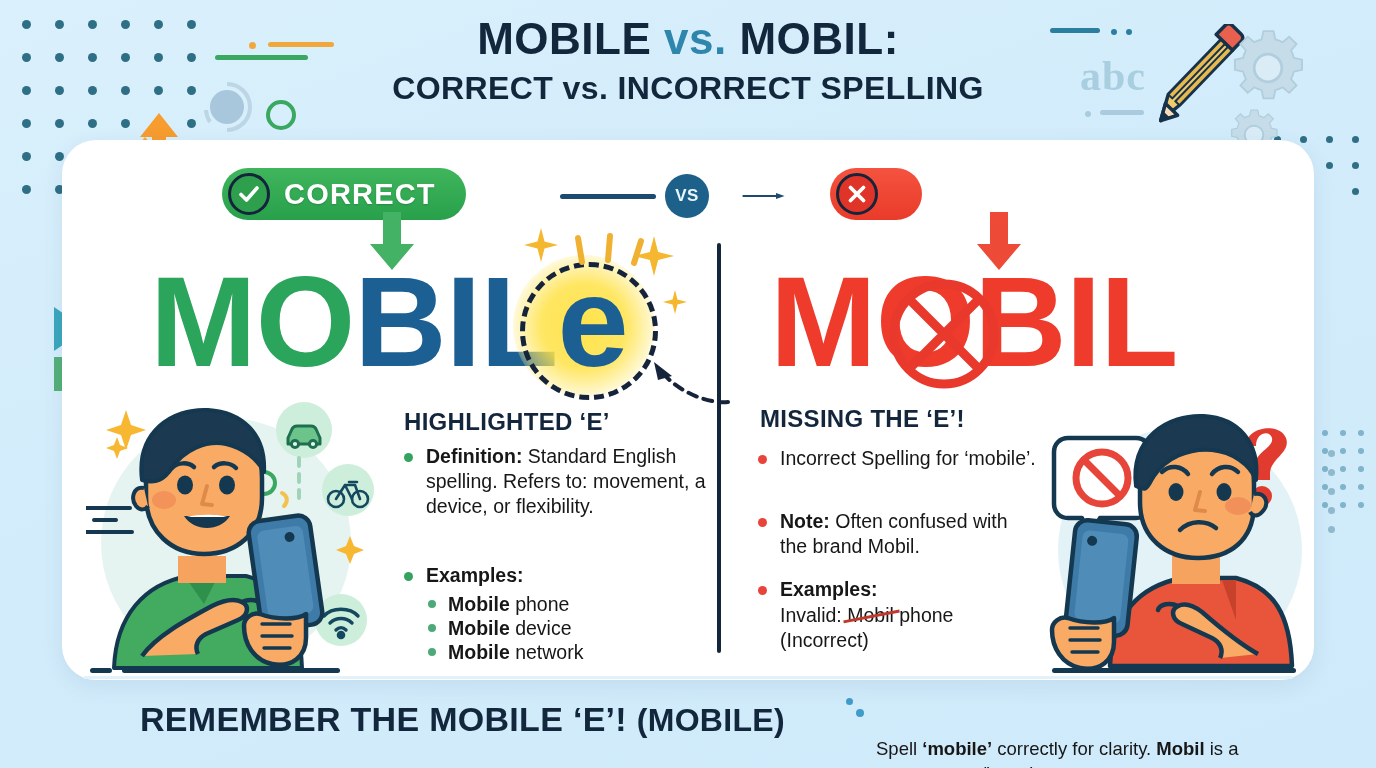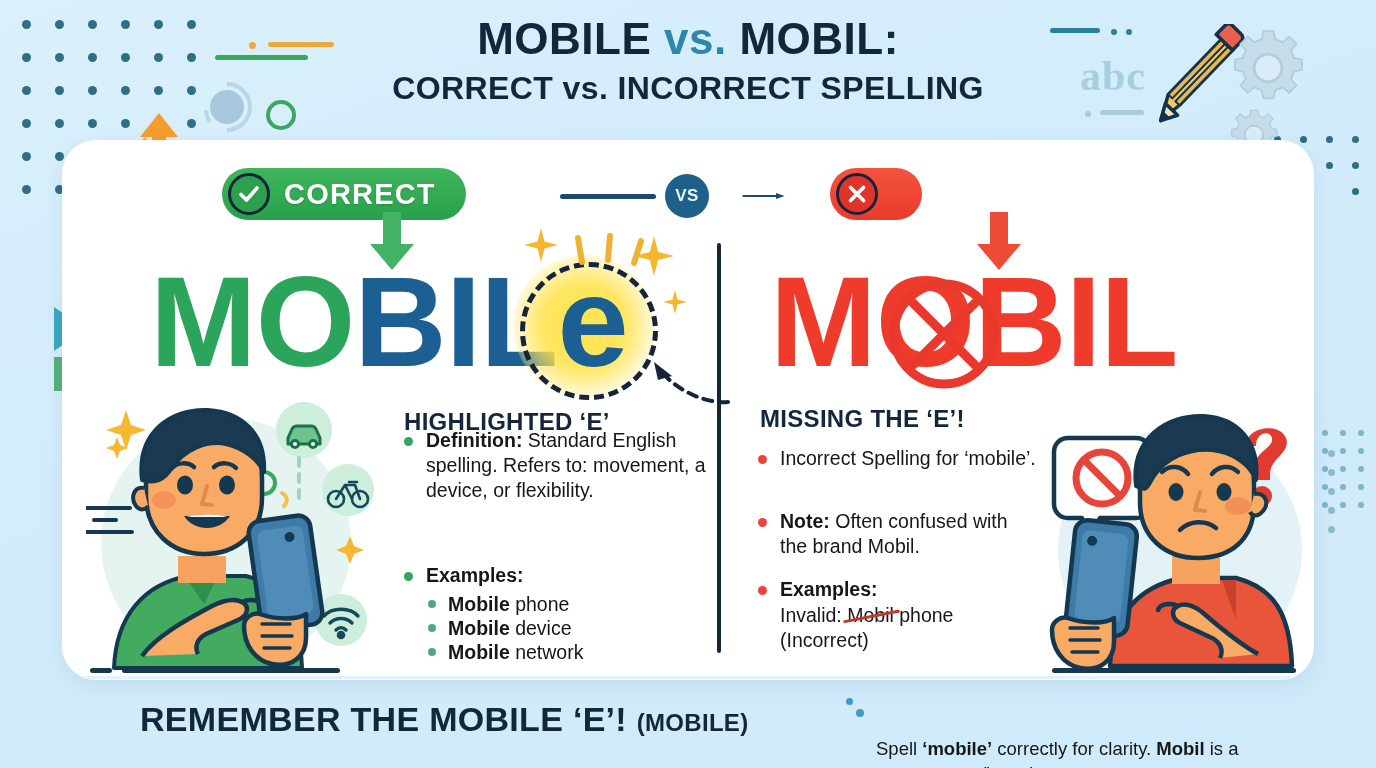--- a/index.html
+++ b/index.html
@@ -104,21 +104,21 @@
   
   #headline{position:absolute;left:0;top:16px;width:1376px;text-align:center;}
   #h1{font-weight:800;font-size:44px;letter-spacing:.5px;color:#12263c;line-height:1.05;}
   #h1 .vs{color:#2f86ad;}
   #h2{font-weight:800;font-size:32px;letter-spacing:.4px;color:#12263c;margin-top:8px;}
   #h2 .vs{color:#12263c;}
 
   
   #footer-title{position:absolute;left:140px;top:700px;font-weight:800;font-size:34px;
     letter-spacing:.3px;color:#12263c;white-space:nowrap;}
-  #footer-title .paren{font-size:24px;}
+  #footer-title .paren{font-size:32px;}
   #footer-note{position:absolute;left:856px;top:700px;font-size:18.5px;line-height:25px;color:#171717;width:420px;}
   #footer-note .dot{position:absolute;left:0;top:9px;width:8px;height:8px;border-radius:50%;background:#3f9bc8;}
   #footer-note .body{display:block;margin-left:20px;margin-top:36px;}
   #footer-note b{font-weight:800;}
 
   
   .illus{position:absolute;}
 </style>
 </head>
 <body>
@@ -320,21 +320,21 @@
   <div class="bigword" id="word-incorrect"><span>M</span><span>O</span><span>BIL</span></div>
   <svg id="o-cross" viewBox="0 0 112 112">
     <circle cx="56" cy="56" r="50" fill="none" stroke="#e8392c" stroke-width="9"></circle>
     <path d="M22 22 L90 90 M90 22 L22 90" stroke="#e8392c" stroke-width="9" stroke-linecap="round"></path>
   </svg>
 
   <div id="divider"></div>
 
   <div class="colhead" id="head-left">HIGHLIGHTED ‘E’</div>
 
-  <div class="bl" style="left:404px;top:428px;width:305px;">
+  <div class="bl" style="left:404px;top:444px;width:305px;">
     <span class="dot dot-g"></span>
     <span class="body"><b>Definition:</b><span> Standard English spelling. Refers to: movement, a device, or flexibility.</span></span>
   </div>
 
   <div class="bl" style="left:404px;top:563px;width:305px;">
     <span class="dot dot-g"></span>
     <span class="body"><b>Examples:</b></span>
   </div>
 
   <div class="sub" style="left:428px;top:592px;width:290px;">

